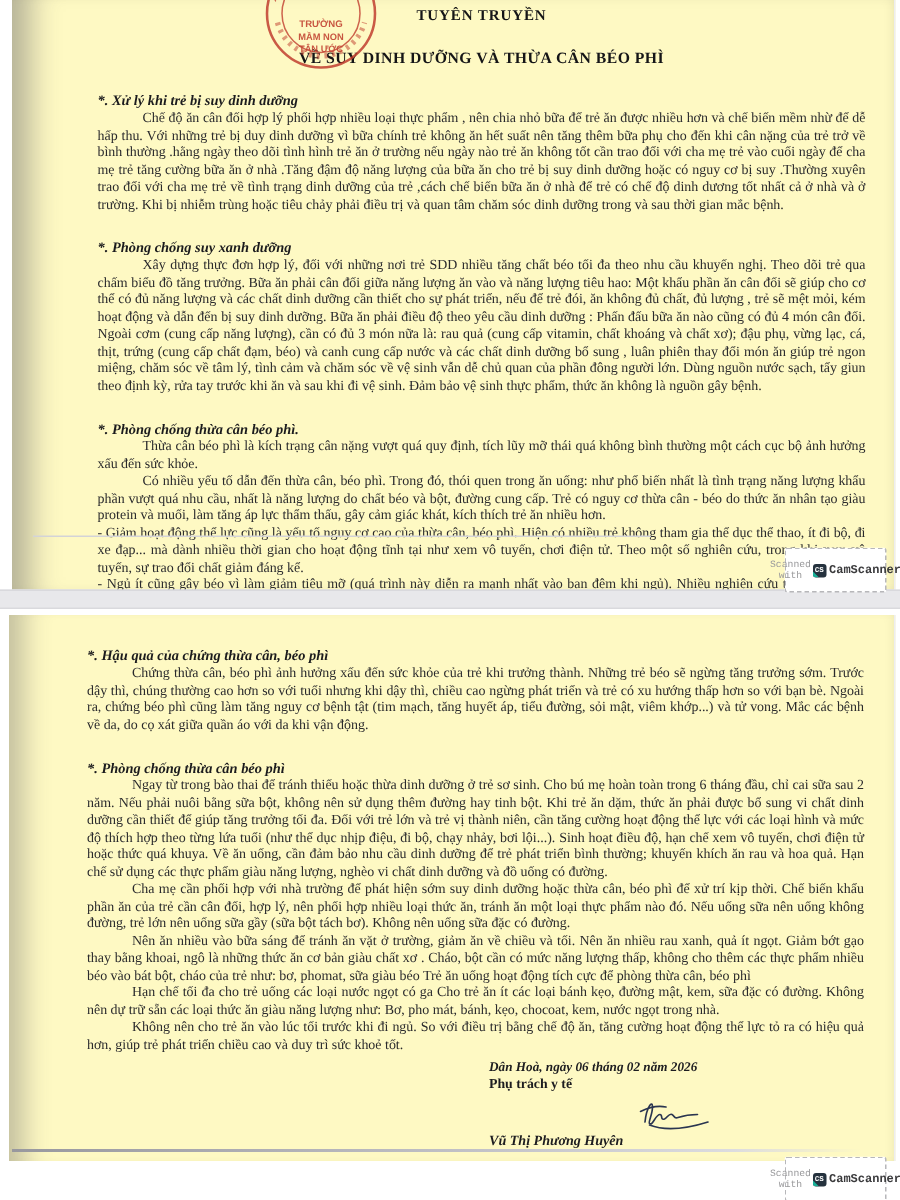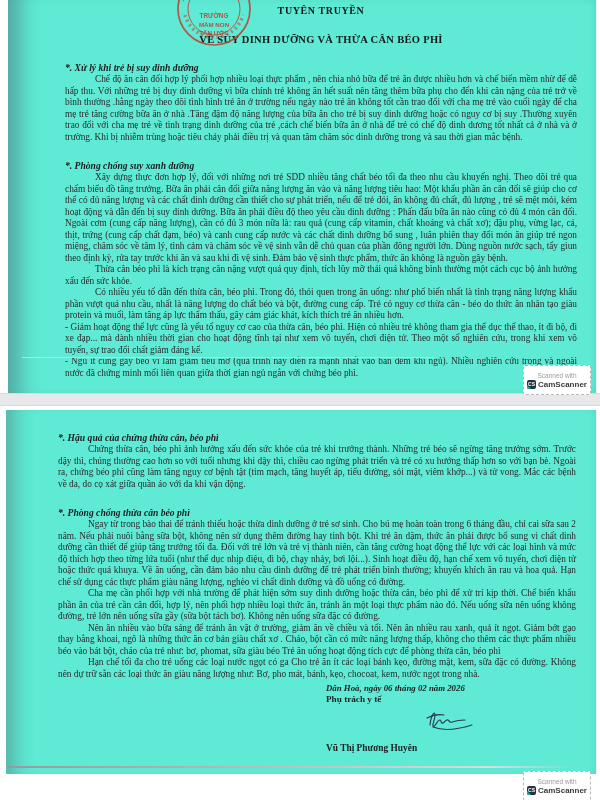--- a/index.html
+++ b/index.html
@@ -1,20 +1,20 @@
 <!DOCTYPE html>
 <html><head>
 <meta charset="utf-8">
 <style>
   html,body{margin:0;padding:0;}
   body{
     width:600px;height:800px;background:#ffffff;position:relative;overflow:hidden;
     font-family:"Liberation Serif", serif;
   }
-  .page{position:absolute;background:#5eead4;}
+  .page{position:absolute;background:#fef9c3;}
   .page1{
     left:8px;top:0;width:588px;height:393px;
     box-shadow:inset 28px 0 20px -16px rgba(70,70,85,.40), inset -4px 0 8px -4px rgba(0,0,0,.10);
     border-bottom:1px solid #dcdce0;border-right:1px solid #ededf0;
   }
   .page-gap{position:absolute;left:0;top:393px;width:600px;height:11px;background:#e8e8eb;
     border-top:1px solid #d9d9dd;border-bottom:1px solid #d9d9dd;}
   .page2{
     left:6px;top:410px;width:590px;height:364px;
     box-shadow:inset 26px 0 18px -16px rgba(70,70,85,.32), inset -4px 0 8px -4px rgba(0,0,0,.08);
@@ -31,25 +31,25 @@
   .p1-edge{position:absolute;left:14px;top:357px;width:412px;height:1px;background:#d3d3d7;}
   .p2-edge{position:absolute;left:8px;top:766px;width:566px;height:2px;
     background:linear-gradient(to right,#98989e,#c2c2c7 55%,#dcdcdf 85%,rgba(220,220,223,0));}
   
   .stamp{position:absolute;left:162px;top:-35px;opacity:.92;pointer-events:none;}
   
   .sig-block{width:250px;margin:3px 0 0 auto;color:#1d1d20;}
   .sig-place{font-size:8.8px;font-style:italic;font-weight:bold;}
   .sig-role{font-size:9.2px;font-weight:bold;margin-top:1px;}
   .sig-ink{display:block;margin:2px auto 0 auto;}
-  .sig-name{font-size:9.4px;font-weight:bold;margin-top:11px;}
+  .sig-name{font-size:9.4px;font-weight:bold;margin-top:1px;font-style:italic;}
   
   .cam-badge{position:absolute;width:66px;height:28px;background:#fff;border:1px dashed #b7b7ba;
-    border-radius:2px;display:flex;flex-direction:column;align-items:center;justify-content:center;
-    gap:1px;font-family:Liberation Sans, sans-serif;text-align:center;}
+    border-radius:2px;display:flex;flex-direction:row;align-items:center;justify-content:center;
+    gap:1px;font-family:Liberation Mono, monospace;text-align:center;}
   .cam-badge.b1{left:523px;top:365px;}
   .cam-badge.b2{left:523px;top:771px;}
   .cam-top{font-size:6.5px;color:#9a9a9c;line-height:7px;}
   .cam-row{display:flex;align-items:center;gap:2px;line-height:9px;}
   .cam-icon{width:9px;height:9px;background:#25323e;border-radius:2px;position:relative;
     display:flex;align-items:center;justify-content:center;color:#fff;font-size:5px;font-weight:bold;}
   .cam-icon::after{content:"";position:absolute;left:0;bottom:0;width:0;height:0;
     border-bottom:4px solid #17b198;border-right:4px solid transparent;border-bottom-left-radius:2px;}
   .cam-name{font-size:8px;font-weight:bold;color:#3a3a3c;}
 </style>
@@ -69,20 +69,21 @@
         <div class="sec-h">*. Xử lý khi trẻ bị suy dinh dưỡng</div>
         <p class="body">Chế độ ăn cân đối hợp lý phối hợp nhiều loại thực phẩm , nên chia nhỏ bữa để trẻ ăn được nhiều hơn và chế biến mềm nhừ để dễ hấp thu. Với những trẻ bị duy dinh dưỡng vì bữa chính trẻ không ăn hết suất nên tăng thêm bữa phụ cho đến khi cân nặng của trẻ trở về bình thường .hằng ngày theo dõi tình hình trẻ ăn ở trường nếu ngày nào trẻ ăn không tốt cần trao đổi với cha mẹ trẻ vào cuối ngày để cha mẹ trẻ tăng cường bữa ăn ở nhà .Tăng đậm độ năng lượng của bữa ăn cho trẻ bị suy dinh dưỡng hoặc có nguy cơ bị suy .Thường xuyên trao đổi với cha mẹ trẻ về tình trạng dinh dưỡng của trẻ ,cách chế biến bữa ăn ở nhà để trẻ có chế độ dinh dương tốt nhất cả ở nhà và ở trường. Khi bị nhiễm trùng hoặc tiêu chảy phải điều trị và quan tâm chăm sóc dinh dưỡng trong và sau thời gian mắc bệnh.</p>
       </div>
 
       <div>
         <div class="sec-h">*. Phòng chống suy xanh dưỡng</div>
         <p class="body">Xây dựng thực đơn hợp lý, đối với những nơi trẻ SDD nhiều tăng chất béo tối đa theo nhu cầu khuyến nghị. Theo dõi trẻ qua chấm biểu đồ tăng trưởng. Bữa ăn phải cân đối giữa năng lượng ăn vào và năng lượng tiêu hao: Một khẩu phần ăn cân đối sẽ giúp cho cơ thể có đủ năng lượng và các chất dinh dưỡng cần thiết cho sự phát triển, nếu để trẻ đói, ăn không đủ chất, đủ lượng , trẻ sẽ mệt mỏi, kém hoạt động và dẫn đến bị suy dinh dưỡng. Bữa ăn phải điều độ theo yêu cầu dinh dưỡng : Phấn đấu bữa ăn nào cũng có đủ 4 món cân đối. Ngoài cơm (cung cấp năng lượng), cần có đủ 3 món nữa là: rau quả (cung cấp vitamin, chất khoáng và chất xơ); đậu phụ, vừng lạc, cá, thịt, trứng (cung cấp chất đạm, béo) và canh cung cấp nước và các chất dinh dưỡng bổ sung , luân phiên thay đổi món ăn giúp trẻ ngon miệng, chăm sóc về tâm lý, tình cảm và chăm sóc về vệ sinh vẫn dễ chủ quan của phần đông người lớn. Dùng nguồn nước sạch, tẩy giun theo định kỳ, rửa tay trước khi ăn và sau khi đi vệ sinh. Đảm bảo vệ sinh thực phẩm, thức ăn không là nguồn gây bệnh.</p>
       </div>
 
       <div>
+        <div class="sec-h">*. Phòng chống thừa cân béo phì.</div>
         <p class="body">Thừa cân béo phì là kích trạng cân nặng vượt quá quy định, tích lũy mỡ thái quá không bình thường một cách cục bộ ảnh hưởng xấu đến sức khỏe.</p>
         <p class="body">Có nhiều yếu tố dẫn đến thừa cân, béo phì. Trong đó, thói quen trong ăn uống: như phổ biến nhất là tình trạng năng lượng khẩu phần vượt quá nhu cầu, nhất là năng lượng do chất béo và bột, đường cung cấp. Trẻ có nguy cơ thừa cân - béo do thức ăn nhân tạo giàu protein và muối, làm tăng áp lực thẩm thấu, gây cảm giác khát, kích thích trẻ ăn nhiều hơn.</p>
         <p class="body dash">- Giảm hoạt động thể lực cũng là yếu tố nguy cơ cao của thừa cân, béo phì. Hiện có nhiều trẻ không tham gia thể dục thể thao, ít đi bộ, đi xe đạp... mà dành nhiều thời gian cho hoạt động tĩnh tại như xem vô tuyến, chơi điện tử. Theo một số nghiên cứu, trong khi xem vô tuyến, sự trao đổi chất giảm đáng kể.</p>
         <p class="body dash">- Ngủ ít cũng gây béo vì làm giảm tiêu mỡ (quá trình này diễn ra mạnh nhất vào ban đêm khi ngủ). Nhiều nghiên cứu trong và ngoài nước đã chứng minh mối liên quan giữa thời gian ngủ ngắn với chứng béo phì.</p>
       </div>
     </div>
 
     <div class="p1-edge"></div>
 
     <svg class="stamp" width="88" height="88" viewBox="0 0 88 88">
@@ -109,20 +110,21 @@
         <div class="sec-h">*. Hậu quả của chứng thừa cân, béo phì</div>
         <p class="body">Chứng thừa cân, béo phì ảnh hưởng xấu đến sức khỏe của trẻ khi trưởng thành. Những trẻ béo sẽ ngừng tăng trưởng sớm. Trước dậy thì, chúng thường cao hơn so với tuổi nhưng khi dậy thì, chiều cao ngừng phát triển và trẻ có xu hướng thấp hơn so với bạn bè. Ngoài ra, chứng béo phì cũng làm tăng nguy cơ bệnh tật (tim mạch, tăng huyết áp, tiểu đường, sỏi mật, viêm khớp...) và tử vong. Mắc các bệnh về da, do cọ xát giữa quần áo với da khi vận động.</p>
       </div>
 
       <div>
         <div class="sec-h">*. Phòng chống thừa cân béo phì</div>
         <p class="body">Ngay từ trong bào thai để tránh thiếu hoặc thừa dinh dưỡng ở trẻ sơ sinh. Cho bú mẹ hoàn toàn trong 6 tháng đầu, chỉ cai sữa sau 2 năm. Nếu phải nuôi bằng sữa bột, không nên sử dụng thêm đường hay tinh bột. Khi trẻ ăn dặm, thức ăn phải được bổ sung vi chất dinh dưỡng cần thiết để giúp tăng trưởng tối đa. Đối với trẻ lớn và trẻ vị thành niên, cần tăng cường hoạt động thể lực với các loại hình và mức độ thích hợp theo từng lứa tuổi (như thể dục nhịp điệu, đi bộ, chạy nhảy, bơi lội...). Sinh hoạt điều độ, hạn chế xem vô tuyến, chơi điện tử hoặc thức quá khuya. Về ăn uống, cần đảm bảo nhu cầu dinh dưỡng để trẻ phát triển bình thường; khuyến khích ăn rau và hoa quả. Hạn chế sử dụng các thực phẩm giàu năng lượng, nghèo vi chất dinh dưỡng và đồ uống có đường.</p>
         <p class="body">Cha mẹ cần phối hợp với nhà trường để phát hiện sớm suy dinh dưỡng hoặc thừa cân, béo phì để xử trí kịp thời. Chế biến khẩu phần ăn của trẻ cần cân đối, hợp lý, nên phối hợp nhiều loại thức ăn, tránh ăn một loại thực phẩm nào đó. Nếu uống sữa nên uống không đường, trẻ lớn nên uống sữa gầy (sữa bột tách bơ). Không nên uống sữa đặc có đường.</p>
         <p class="body">Nên ăn nhiều vào bữa sáng để tránh ăn vặt ở trường, giảm ăn về chiều và tối. Nên ăn nhiều rau xanh, quả ít ngọt. Giảm bớt gạo thay bằng khoai, ngô là những thức ăn cơ bản giàu chất xơ . Cháo, bột cần có mức năng lượng thấp, không cho thêm các thực phẩm nhiều béo vào bát bột, cháo của trẻ như: bơ, phomat, sữa giàu béo Trẻ ăn uống hoạt động tích cực để phòng thừa cân, béo phì</p>
         <p class="body">Hạn chế tối đa cho trẻ uống các loại nước ngọt có ga Cho trẻ ăn ít các loại bánh kẹo, đường mật, kem, sữa đặc có đường. Không nên dự trữ sẵn các loại thức ăn giàu năng lượng như: Bơ, pho mát, bánh, kẹo, chocoat, kem, nước ngọt trong nhà.</p>
+        <p class="body">Không nên cho trẻ ăn vào lúc tối trước khi đi ngủ. So với điều trị bằng chế độ ăn, tăng cường hoạt động thể lực tỏ ra có hiệu quả hơn, giúp trẻ phát triển chiều cao và duy trì sức khoẻ tốt.</p>
       </div>
 
       <div class="sig-block">
         <div class="sig-place">Dân Hoà, ngày 06 tháng 02 năm 2026</div>
         <div class="sig-role">Phụ trách y tế</div>
         <svg class="sig-ink" width="70" height="26" viewBox="0 0 70 26">
           <g fill="none" stroke="#2a3550" stroke-width="1.1" stroke-linecap="round">
             <path d="M14,19 C15,9 19,4 19,9 C19,14 16,19 17,20 C19,22 21,14 24,14 C26,14 24,18 27,17 C29,16 30,13 32,14 C34,15 33,17 36,16 C39,15 43,14 49,14"></path>
             <path d="M11,12 C17,9 23,8 28,9"></path>
             <path d="M17,21 C27,25 40,24 56,19"></path>

